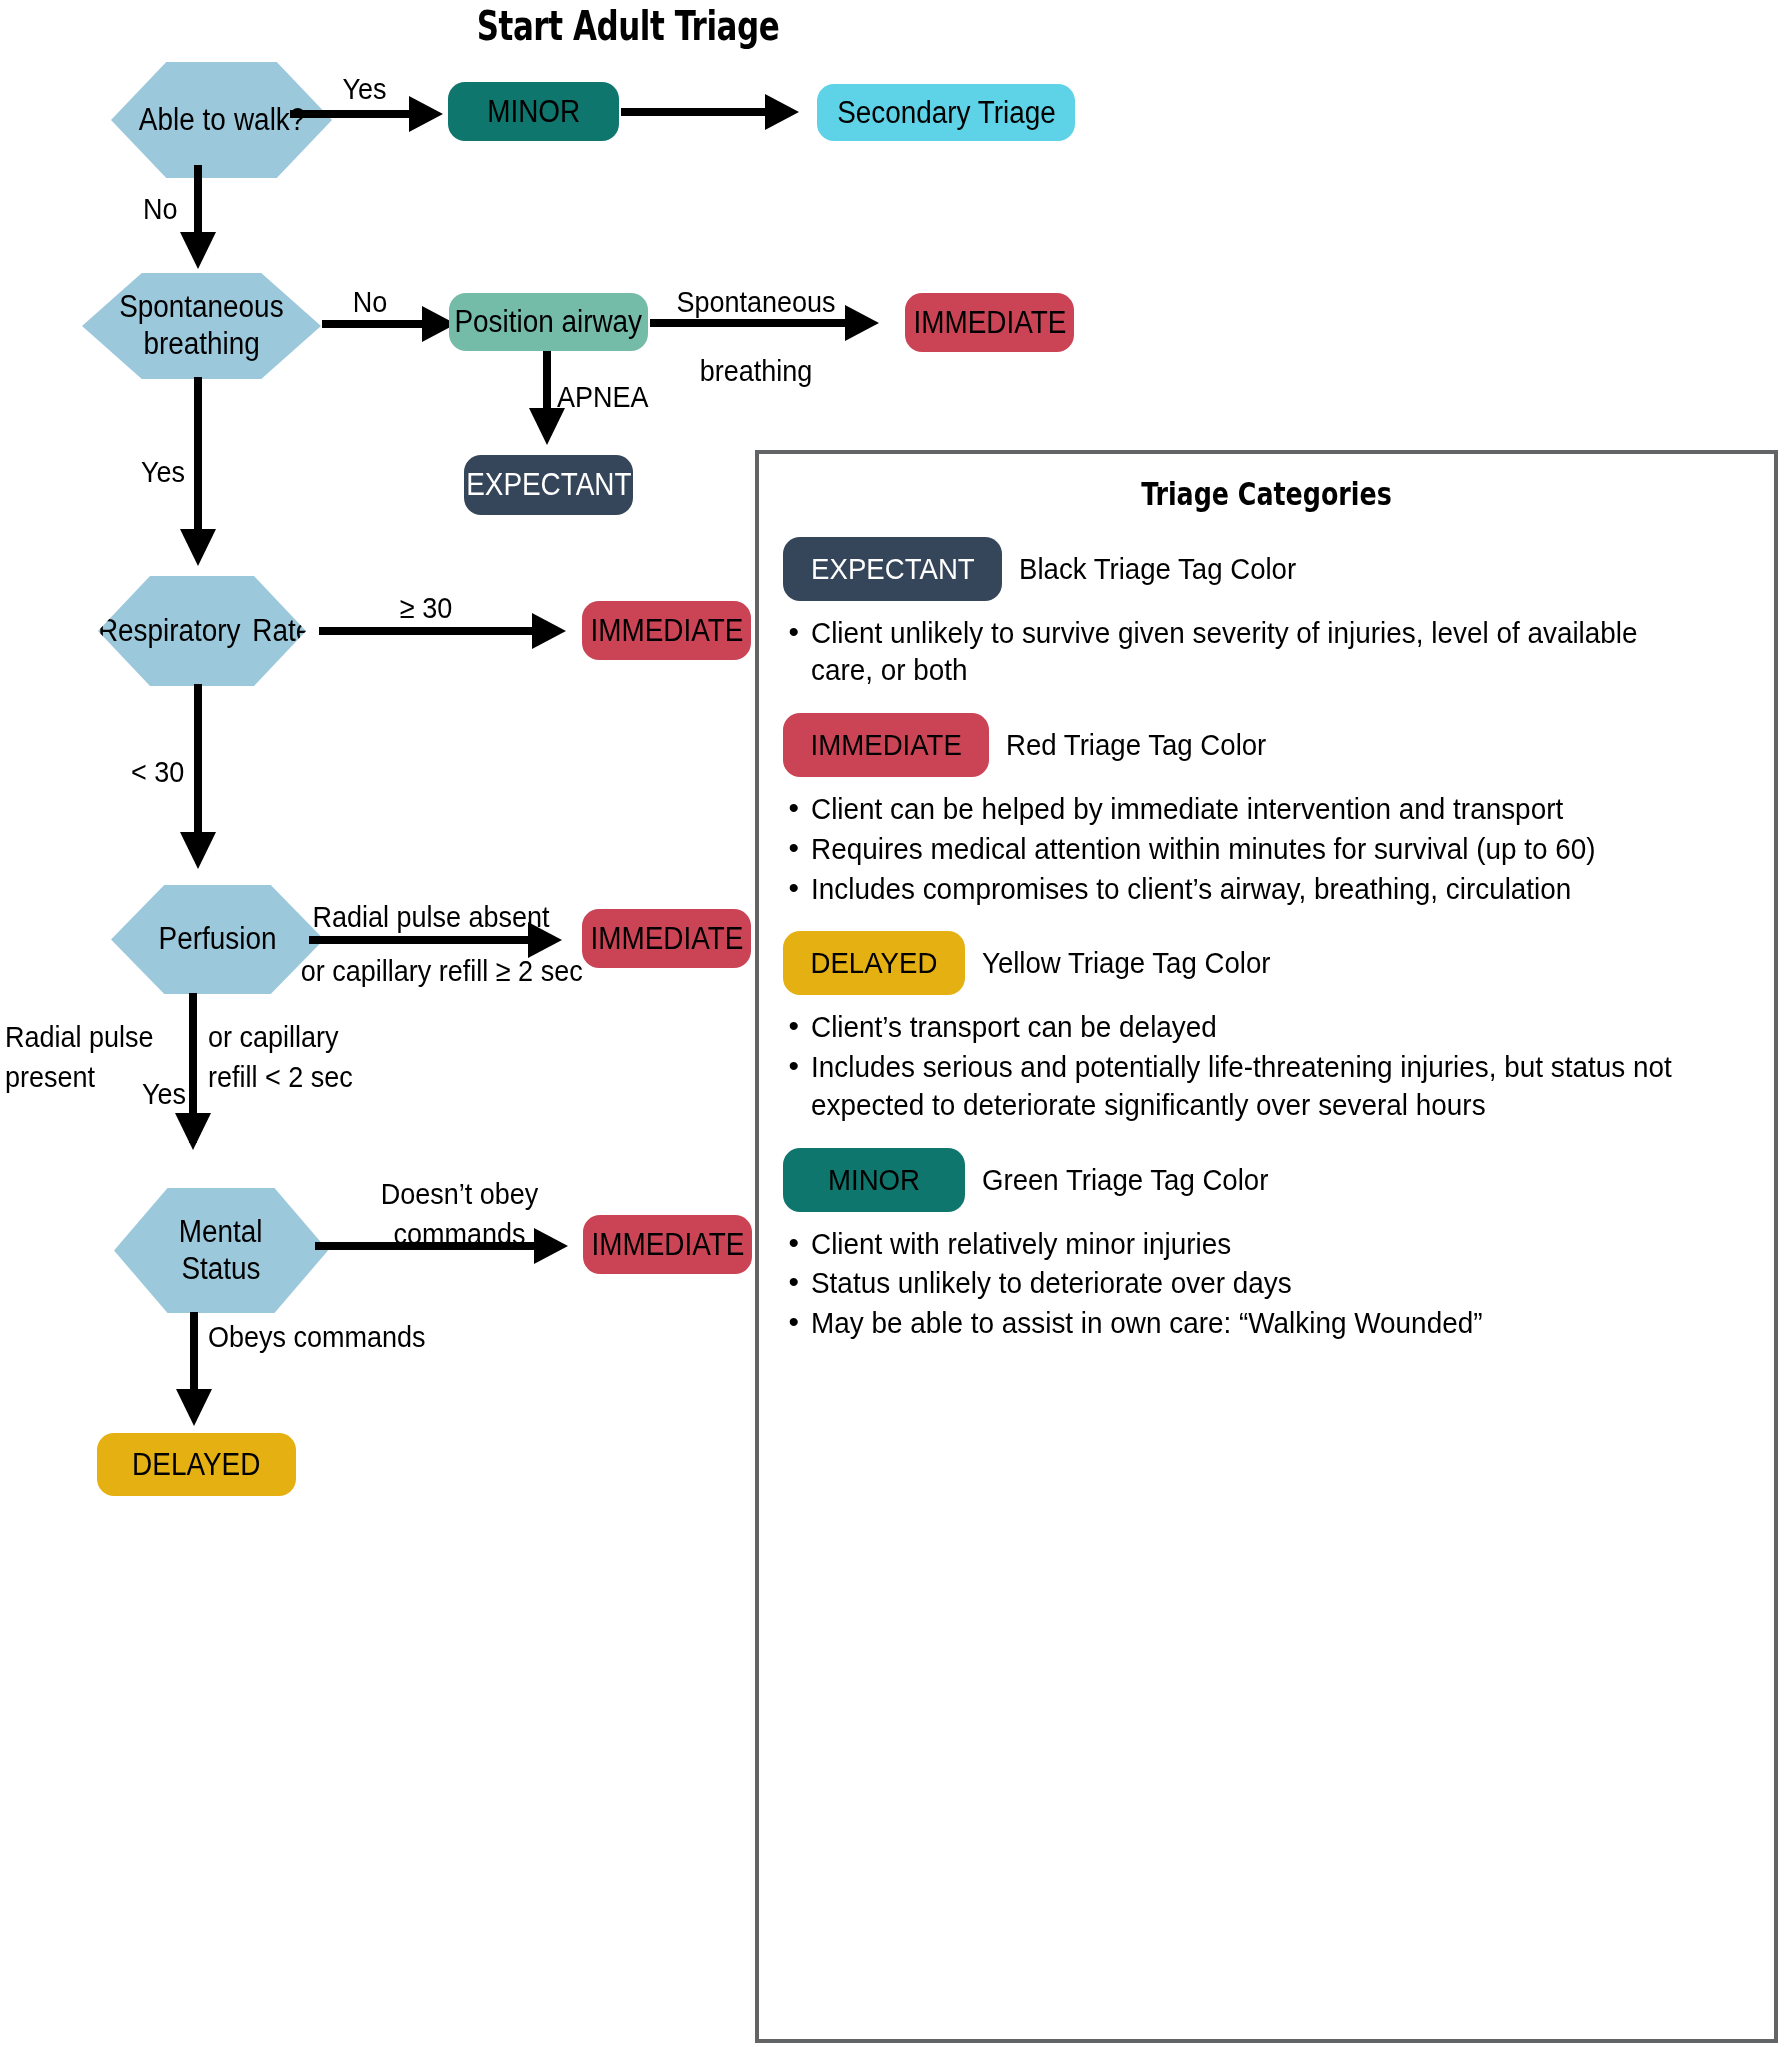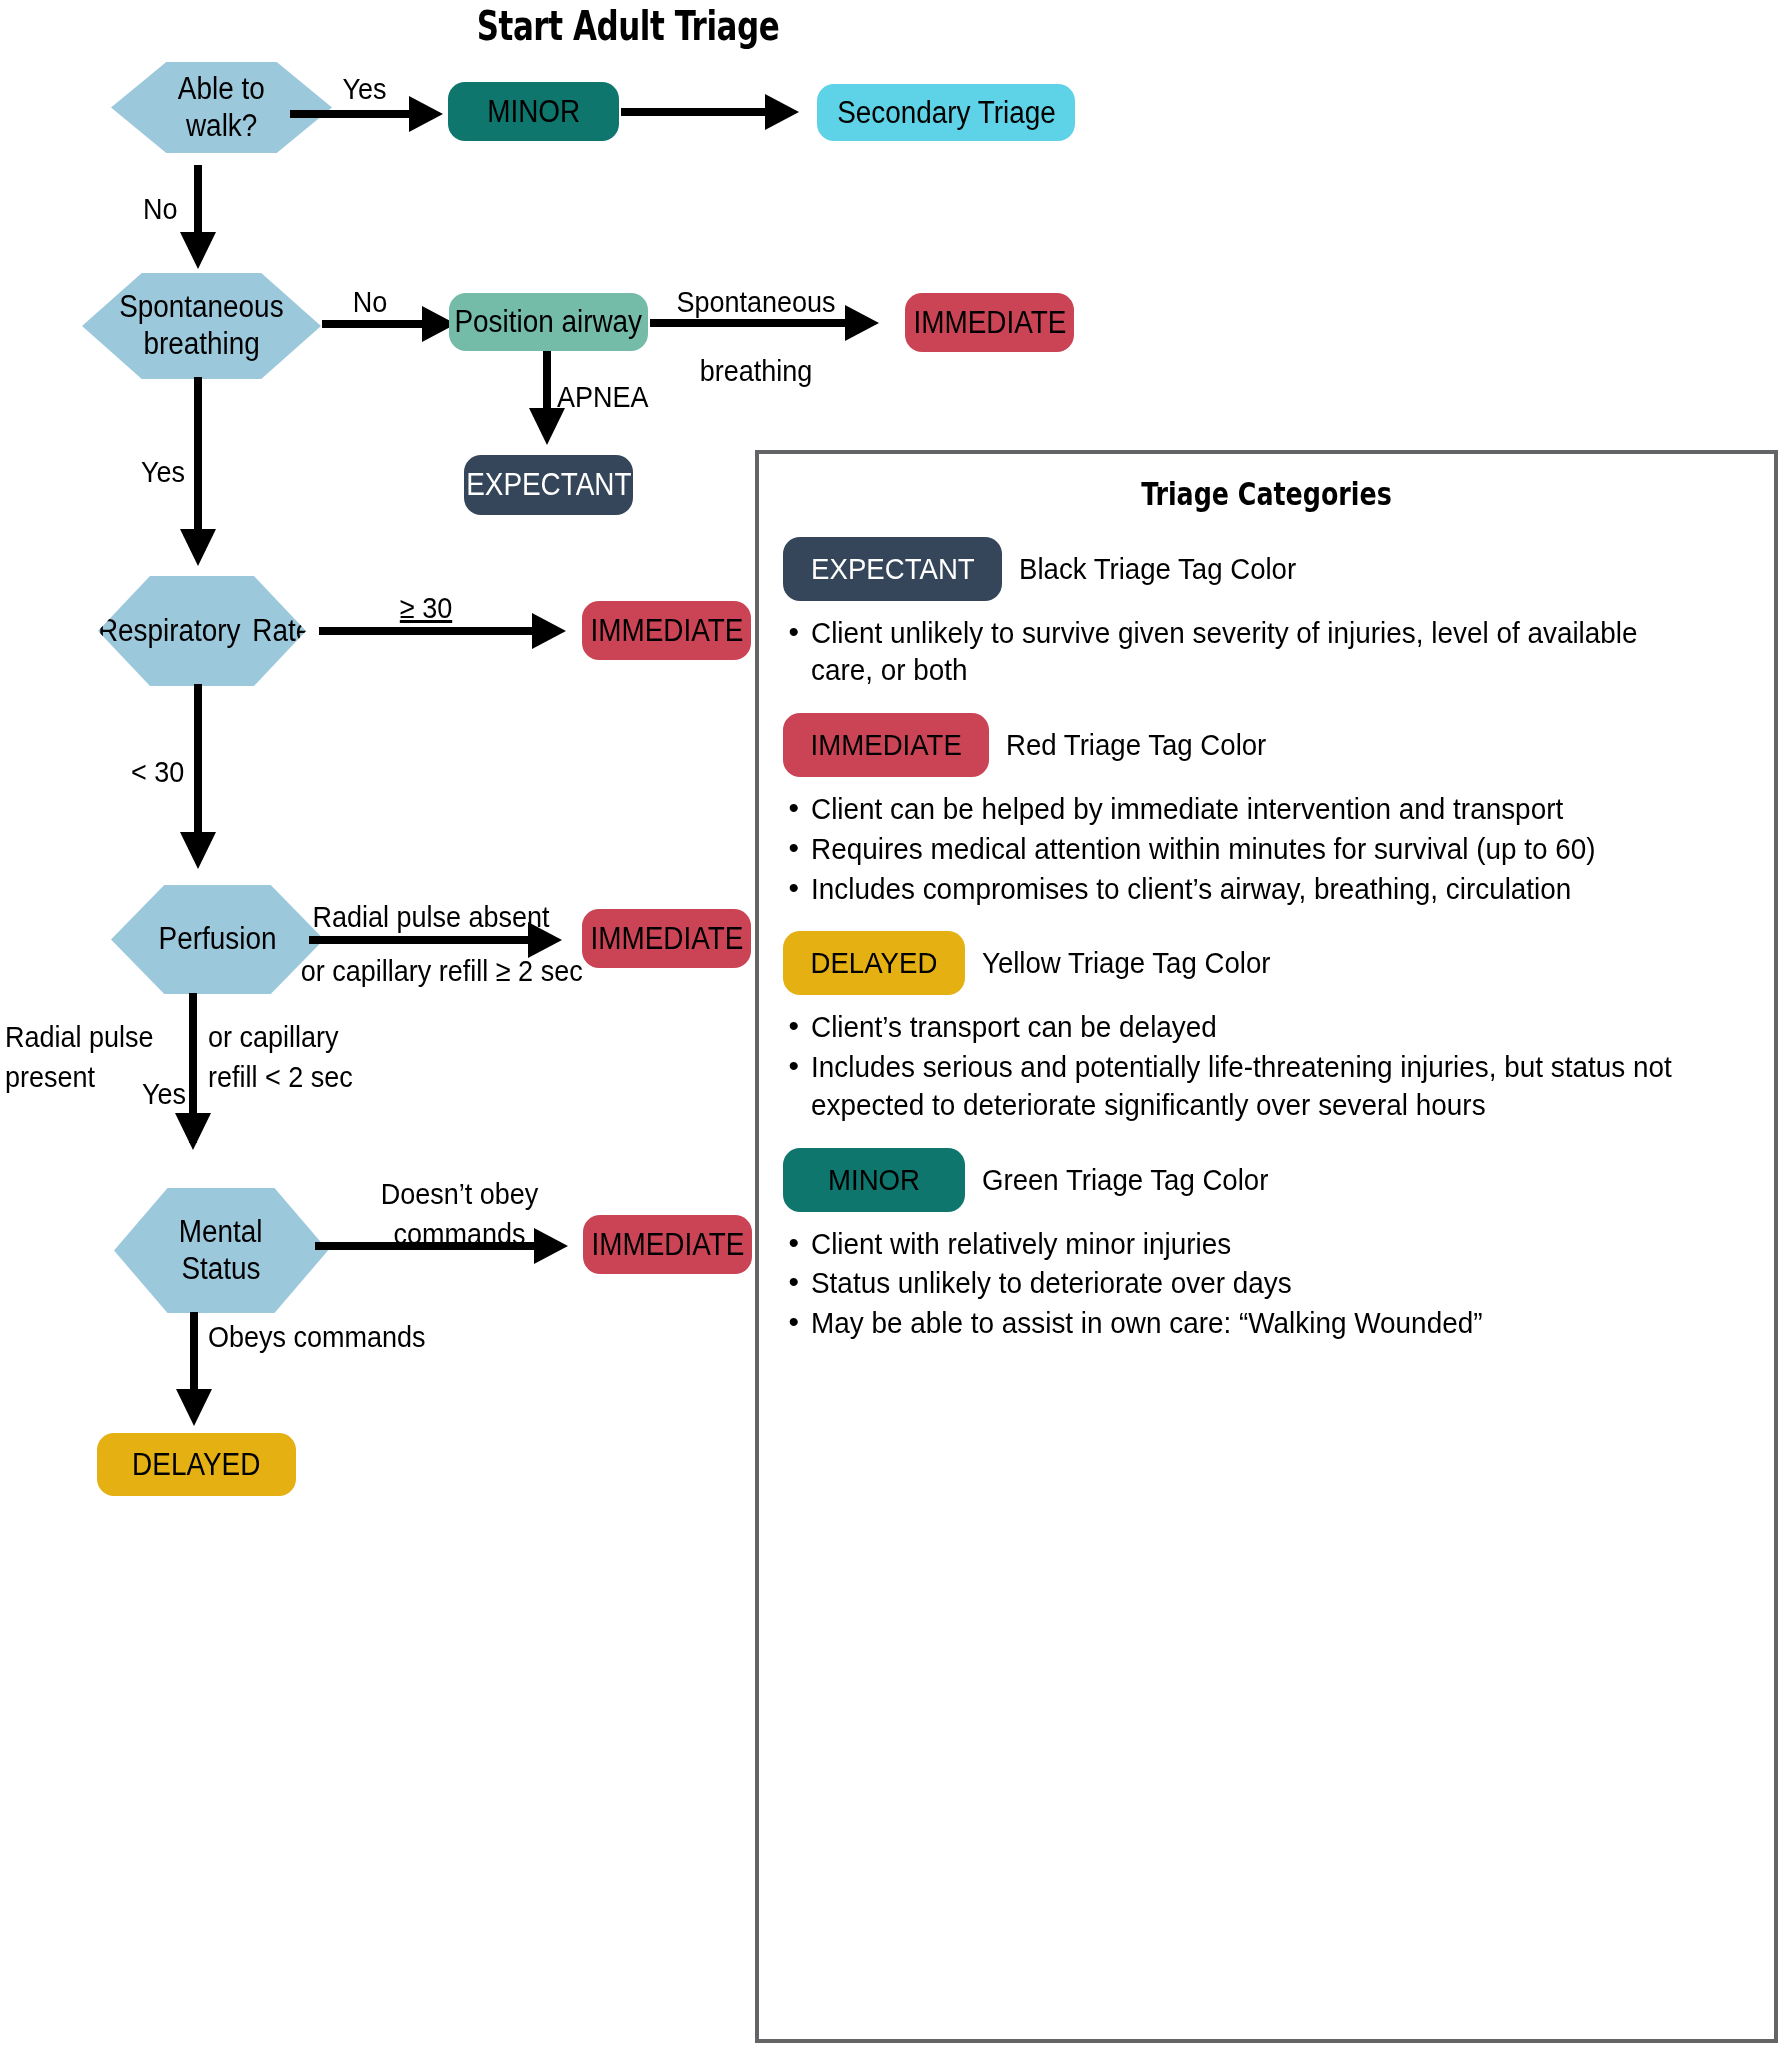--- a/index.html
+++ b/index.html
@@ -156,21 +156,21 @@
     transform-origin: left top;
   }
 </style>
 </head>
 <body>
 
 <div id="page">
 
   <div class="abs diagram-title" style="left:347px; top:2.8px; width:562px;">Start Adult Triage</div>
 
-  <div class="abs hex" style="left:111px; top:62px; width:221px; height:91px; flex-direction:column;">
+  <div class="abs hex" style="left:111px; top:62px; width:221px; height:116px; flex-direction:row;">
     <span>Able to</span>
     <span>walk?</span>
   </div>
 
   <div class="abs line-h" style="left:290px; top:110px; width:126px;"></div>
   <div class="abs arrow-r" style="left:409px; top:96px;"></div>
   <div class="abs edge-label center" style="left:327px; top:71px; width:75px; text-align:center;">
     <span>Yes</span>
   </div>
 
@@ -233,21 +233,21 @@
     <span>Yes</span>
   </div>
 
   <div class="abs hex" style="left:98px; top:576px; width:208px; height:110px; flex-direction:row;">
     <span>Respiratory</span>
     <span>Rate</span>
   </div>
 
   <div class="abs line-h" style="left:319px; top:627px; width:221px;"></div>
   <div class="abs arrow-r" style="left:532px; top:613px;"></div>
-  <div class="abs edge-label center" style="left:370px; top:590px; width:112px; text-align:center;text-decoration:underline;">
+  <div class="abs edge-label center" style="left:370px; top:590px; width:112px; text-align:center;">
     <span>≥ 30</span>
   </div>
 
   <div class="abs tag tag-red" style="left:582px; top:601px; width:169px; height:59px;">
     <span>IMMEDIATE</span>
   </div>
 
   <div class="abs line-v" style="left:194px; top:684px; height:169px;"></div>
   <div class="abs arrow-d" style="left:180px; top:832px;"></div>
   <div class="abs edge-label" style="left:131px; top:754px;">

